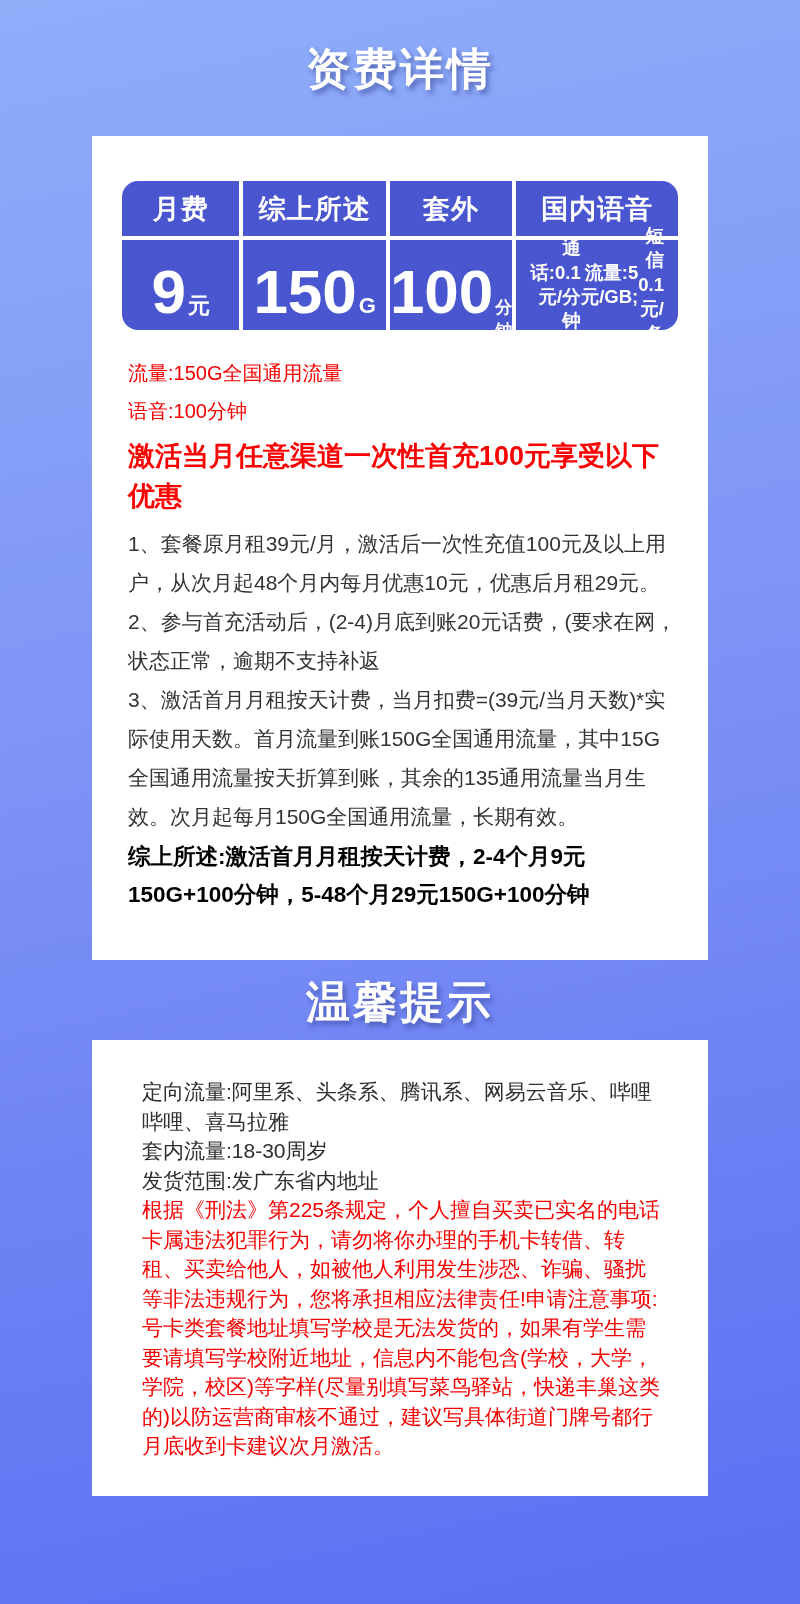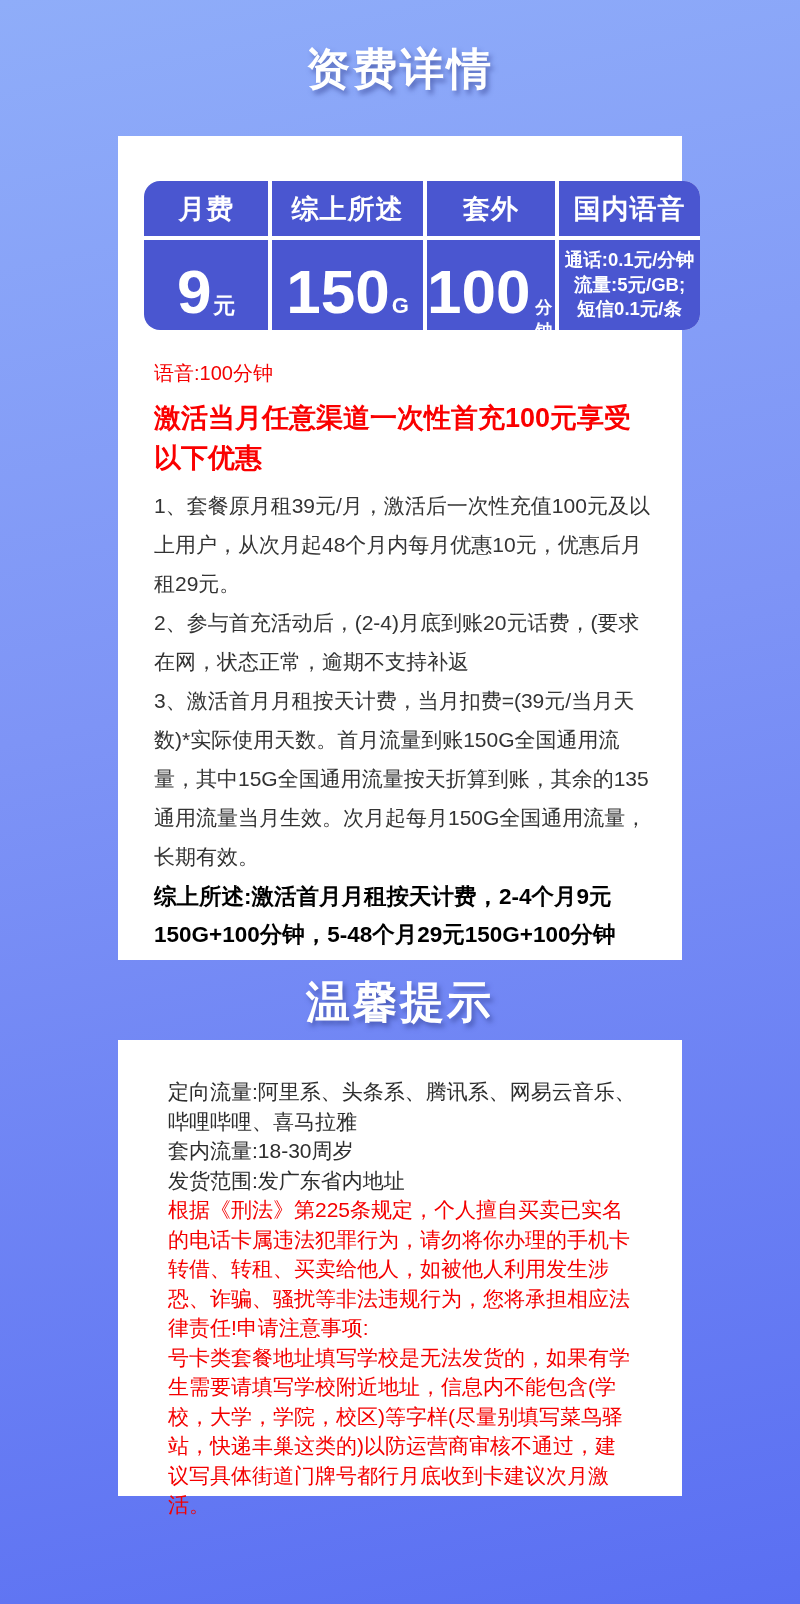--- a/index.html
+++ b/index.html
@@ -15,21 +15,21 @@
     font-size:44px;
     font-weight:bold;
     color:#ffffff;
     letter-spacing:3px;
     line-height:44px;
     text-shadow:3px 4px 5px rgba(47,61,140,.55);
   }
   .title1{padding-top:47px;}
   .title2{padding-top:20px;}
   .card{
-    width:564px;margin:0 auto;
+    width:616px;margin:0 auto;
     background:#ffffff;
     box-sizing:border-box;
   }
   .card1{margin-top:45px;height:824px;padding:45px 26px 0 26px;}
   .card2{
     margin-top:16px;height:456px;
     padding:37px 46px 0 50px;
     font-size:21px;line-height:29.5px;
   }
   
@@ -47,21 +47,21 @@
     background:#4a56d0;
     color:#ffffff;
     display:flex;align-items:center;justify-content:center;
     text-align:center;
   }
   .cell.hdr{font-size:27px;font-weight:bold;letter-spacing:1px;}
   .cell.val{align-items:baseline;padding-top:14px;}
   .num{font-size:62px;font-weight:bold;line-height:76px;}
   .unit{font-size:22px;font-weight:bold;margin-left:2px;}
   .unit.tiny{font-size:17px;}
-  .cell.overage{flex-direction:column;font-size:18.5px;font-weight:600;line-height:1.32;padding:2px;}
+  .cell.overage{flex-direction:row;font-size:18.5px;font-weight:600;line-height:1.32;padding:14px;text-align:right;}
   
   .detail{padding-left:10px;padding-right:2px;}
   .red-block{margin-top:24px;}
   .red-line{color:#f40000;font-size:20px;line-height:38px;margin:0;}
   .promo{color:#fa0000;font-size:27px;font-weight:bold;line-height:40px;margin:6px 0 8px 0;}
   .term{color:#333333;font-size:21px;line-height:39px;margin:0;}
   .summary{color:#000000;font-size:22.5px;font-weight:bold;line-height:38px;margin:2px 0 0 0;}
   
   .tip-black{color:#2e2e2e;margin:0;}
   .tip-red{color:#f40000;margin:0;}
@@ -95,20 +95,21 @@
       </div>
       <div class="cell overage">
         <span>通话:0.1元/分钟</span>
         <span>流量:5元/GB;</span>
         <span>短信0.1元/条</span>
       </div>
     </div>
 
     <div class="detail">
       <div class="red-block">
+        <p class="red-line">流量:150G全国通用流量</p>
         <p class="red-line">语音:100分钟</p>
       </div>
       <p class="promo">激活当月任意渠道一次性首充100元享受以下优惠</p>
       <p class="term">1、套餐原月租39元/月，激活后一次性充值100元及以上用户，从次月起48个月内每月优惠10元，优惠后月租29元。</p>
       <p class="term">2、参与首充活动后，(2-4)月底到账20元话费，(要求在网，状态正常，逾期不支持补返</p>
       <p class="term">3、激活首月月租按天计费，当月扣费=(39元/当月天数)*实际使用天数。首月流量到账150G全国通用流量，其中15G全国通用流量按天折算到账，其余的135通用流量当月生效。次月起每月150G全国通用流量，长期有效。</p>
       <p class="summary">综上所述:激活首月月租按天计费，2-4个月9元150G+100分钟，5-48个月29元150G+100分钟</p>
     </div>
 
   </div>

